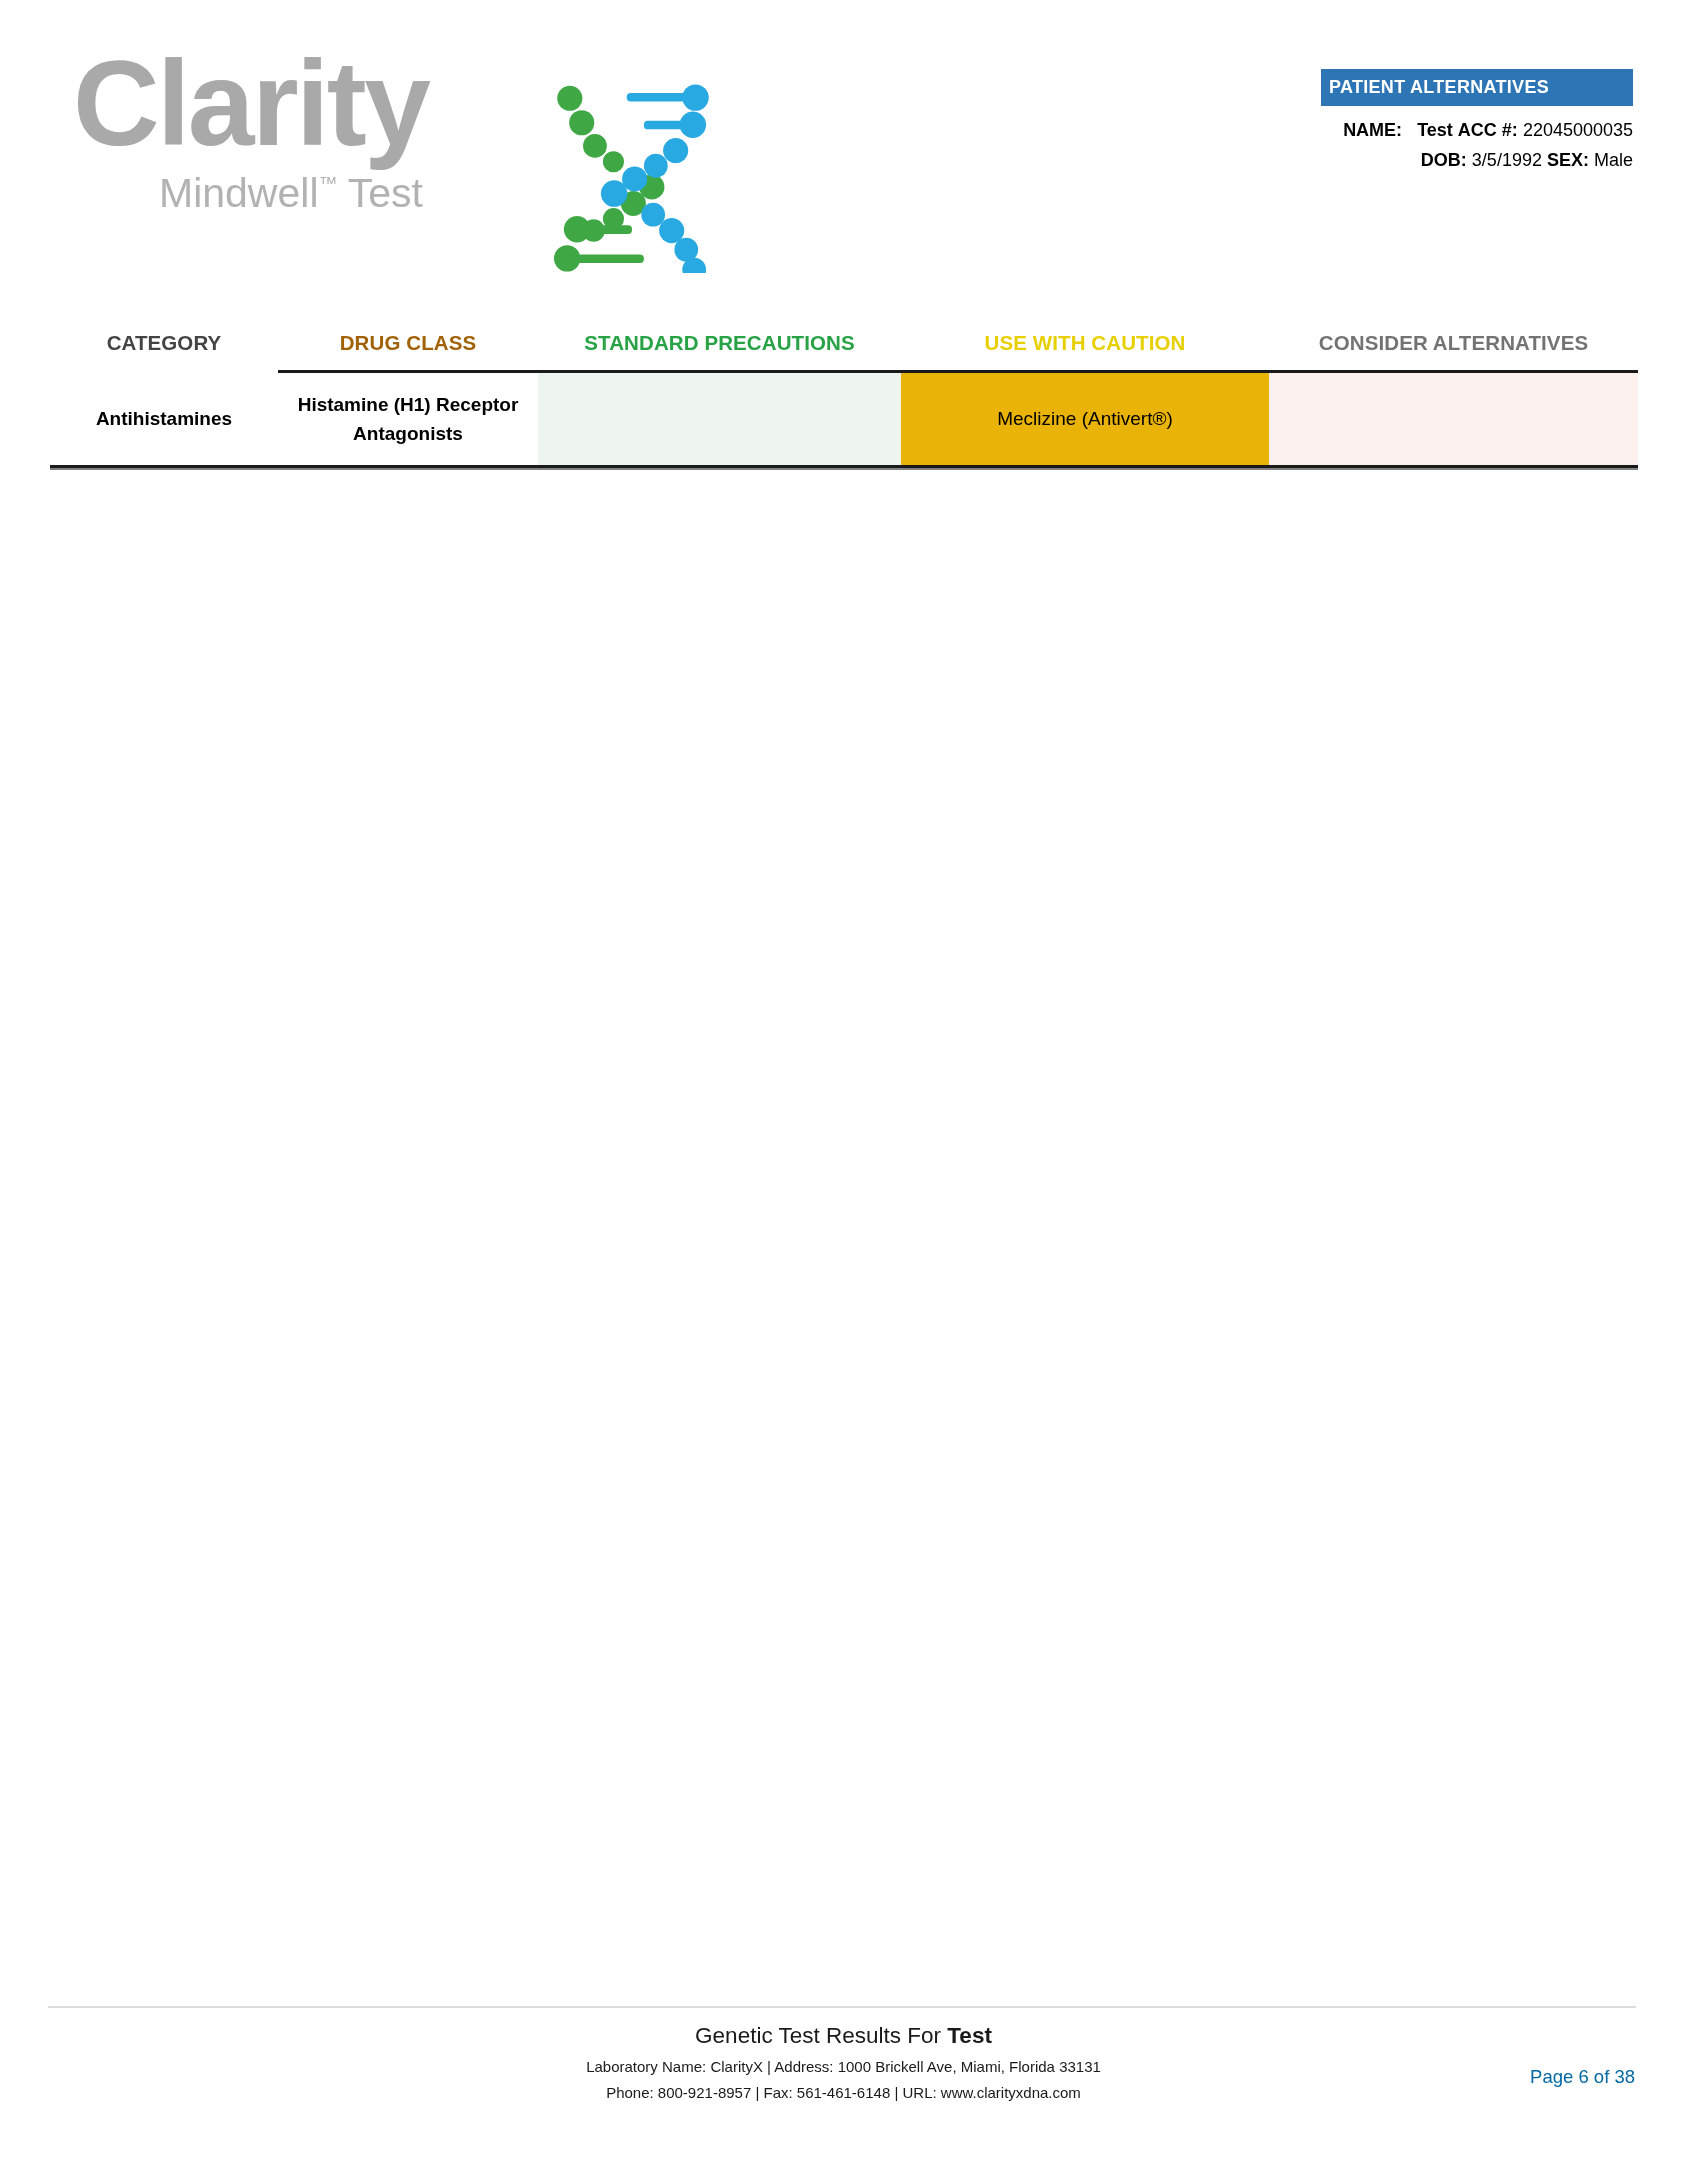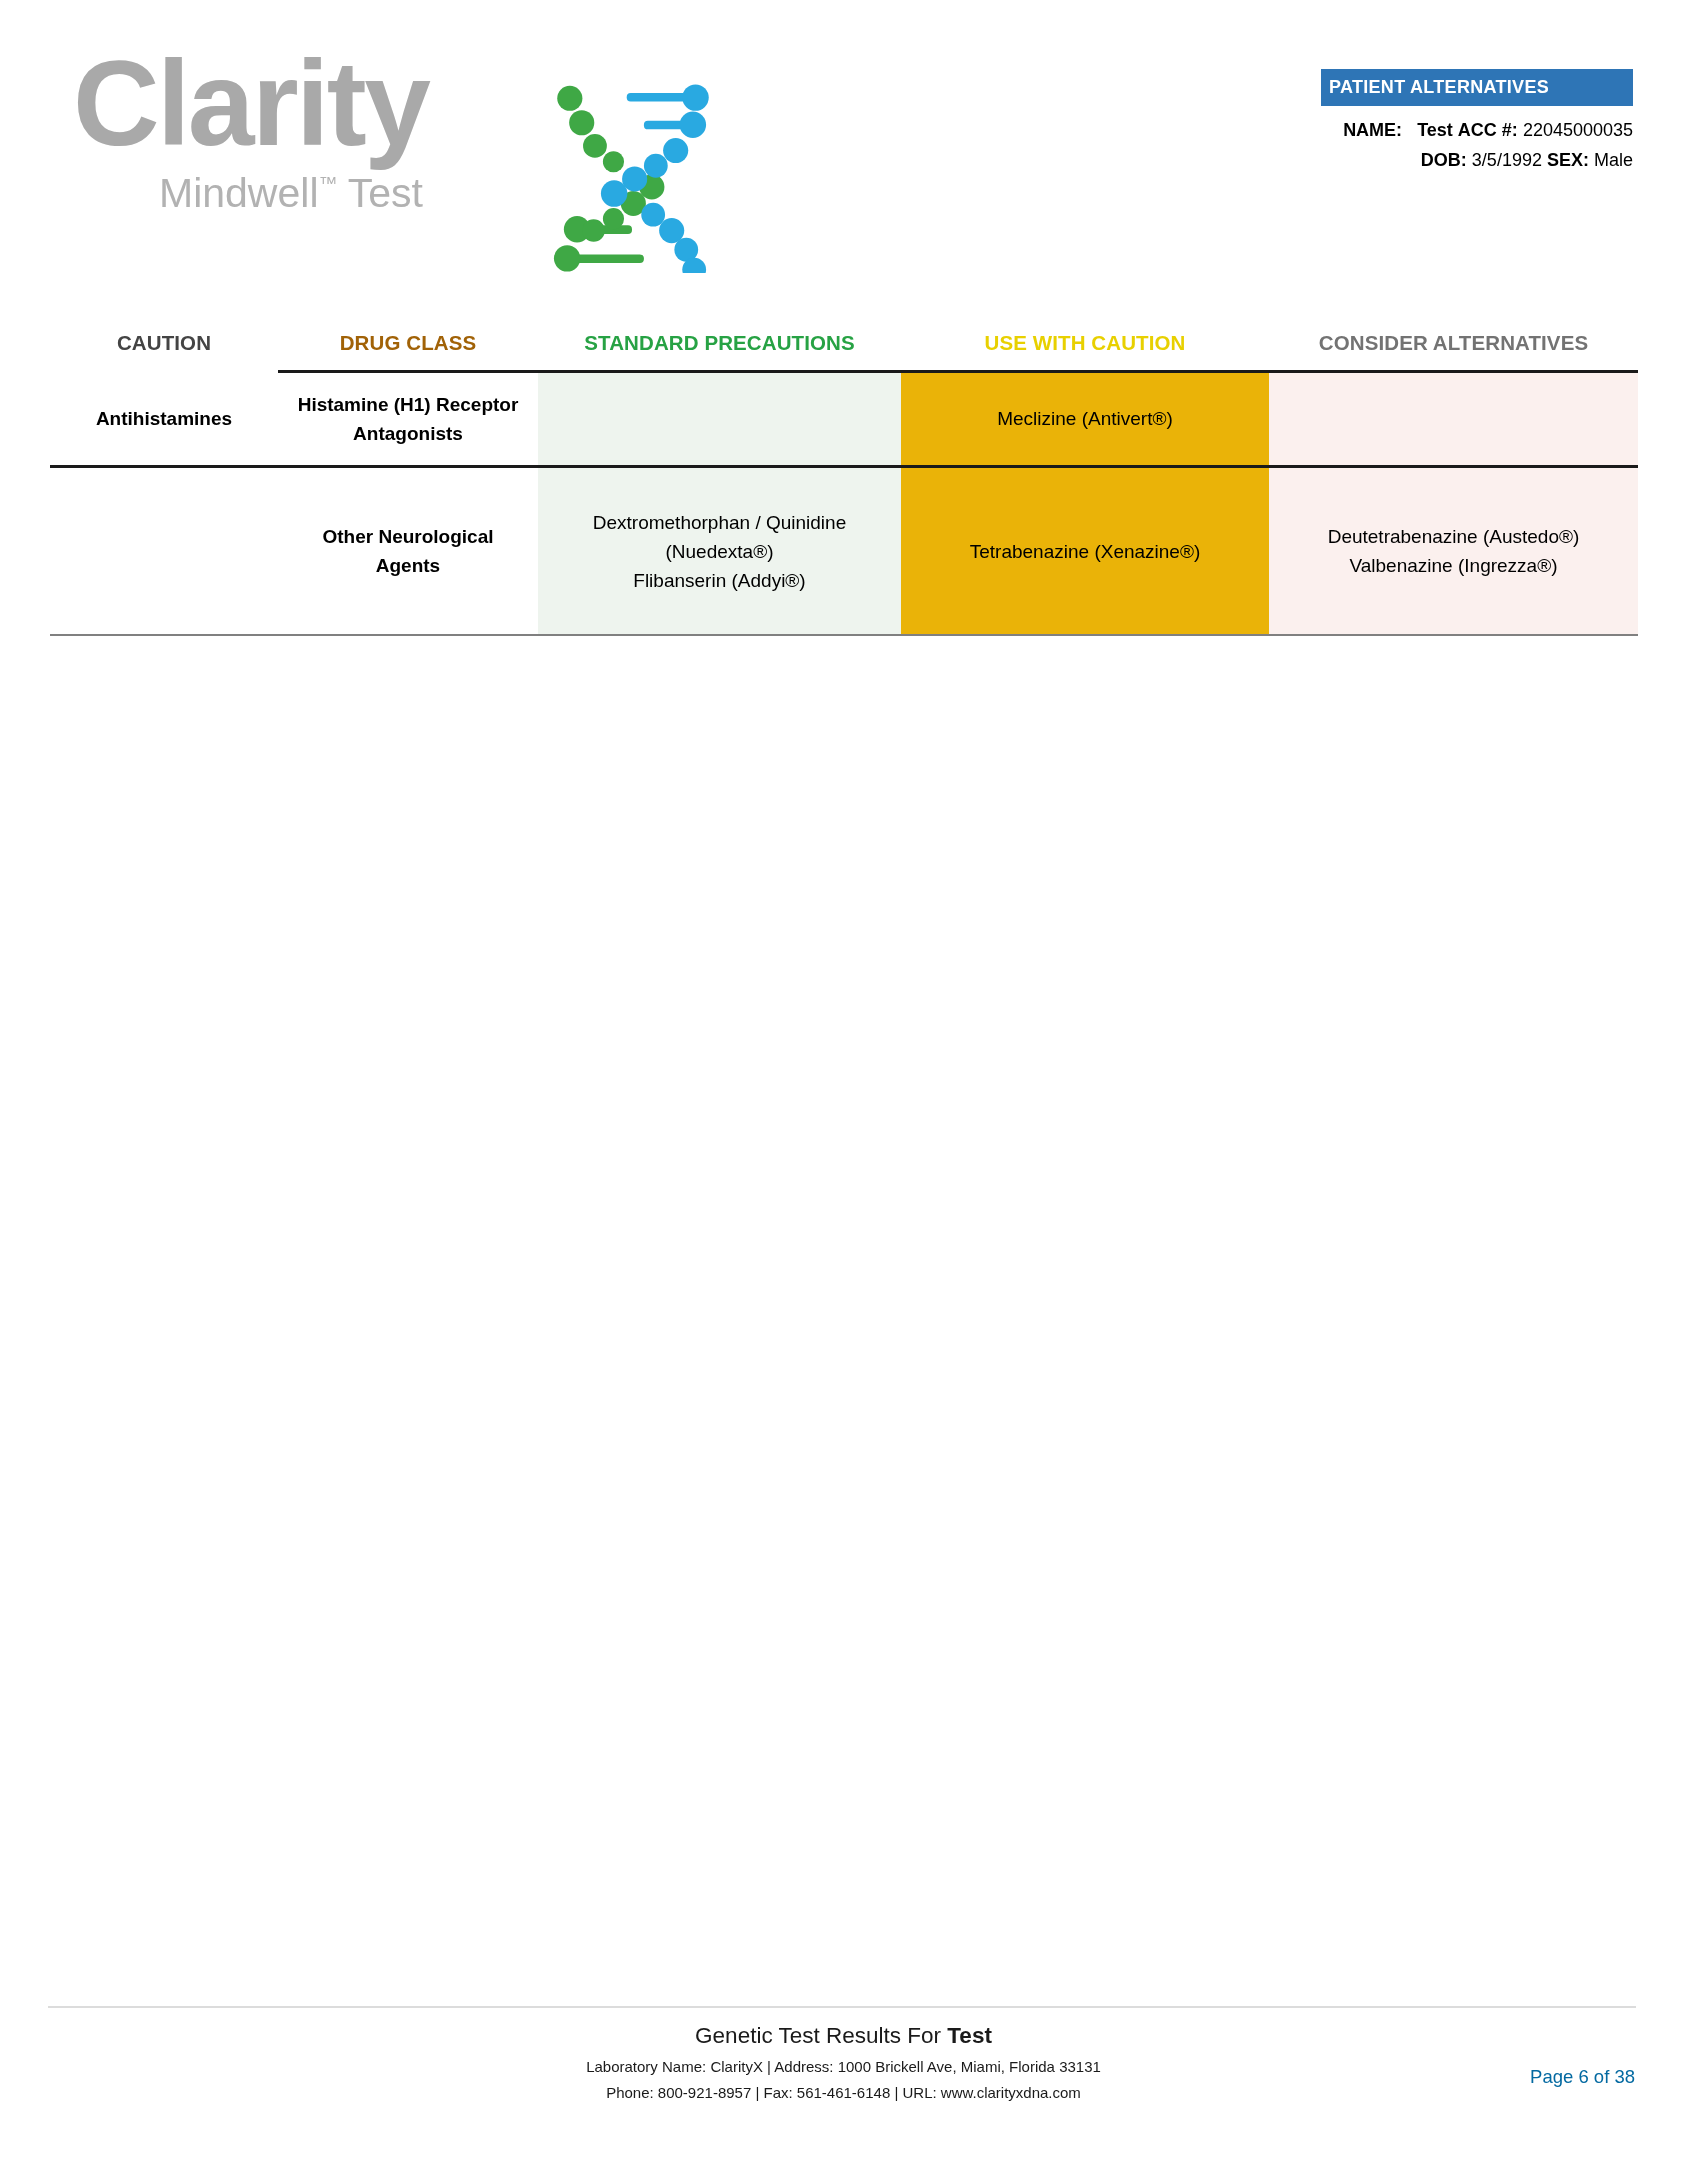--- a/index.html
+++ b/index.html
@@ -295,21 +295,21 @@
     <table class="drug-table">
       <colgroup>
         <col class="c-category">
           <col class="c-class">
           <col class="c-standard">
           <col class="c-caution">
           <col class="c-alt">
       </colgroup>
       <thead>
         <tr>
-          <th class="th-category">CAUTION</th>
+          <th class="th-category">CATEGORY</th>
           <th class="th-class">DRUG CLASS</th>
           <th class="th-standard">STANDARD PRECAUTIONS</th>
           <th class="th-caution">USE WITH CAUTION</th>
           <th class="th-alt">CONSIDER ALTERNATIVES</th>
         </tr>
         <tr class="rule-row">
           <td class="rule-seg-blank"></td>
           <td class="rule-seg-dark" colspan="4"></td>
         </tr>
       </thead>
@@ -317,27 +317,20 @@
         <tr class="row-1">
           <td class="cell cell-category">Antihistamines</td>
           <td class="cell cell-class">Histamine (H1) Receptor Antagonists</td>
           <td class="cell cell-standard"></td>
           <td class="cell cell-caution">Meclizine (Antivert®)</td>
           <td class="cell cell-alt"></td>
         </tr>
         <tr class="sep-dark">
           <td colspan="5"></td>
         </tr>
-        <tr class="row-2">
-          <td class="cell cell-category"></td>
-          <td class="cell cell-class">Other Neurological Agents</td>
-          <td class="cell cell-standard">Dextromethorphan / Quinidine (Nuedexta®)<br>Flibanserin (Addyi®)</td>
-          <td class="cell cell-caution">Tetrabenazine (Xenazine®)</td>
-          <td class="cell cell-alt">Deutetrabenazine (Austedo®)<br>Valbenazine (Ingrezza®)</td>
-        </tr>
         <tr class="sep-light">
           <td colspan="5"></td>
         </tr>
       </tbody>
     </table>
   </div>
 
   <div class="footer">
     <div class="footer-rule"></div>
     <div class="footer-main"><span>Genetic Test Results For </span><b>Test</b></div>

